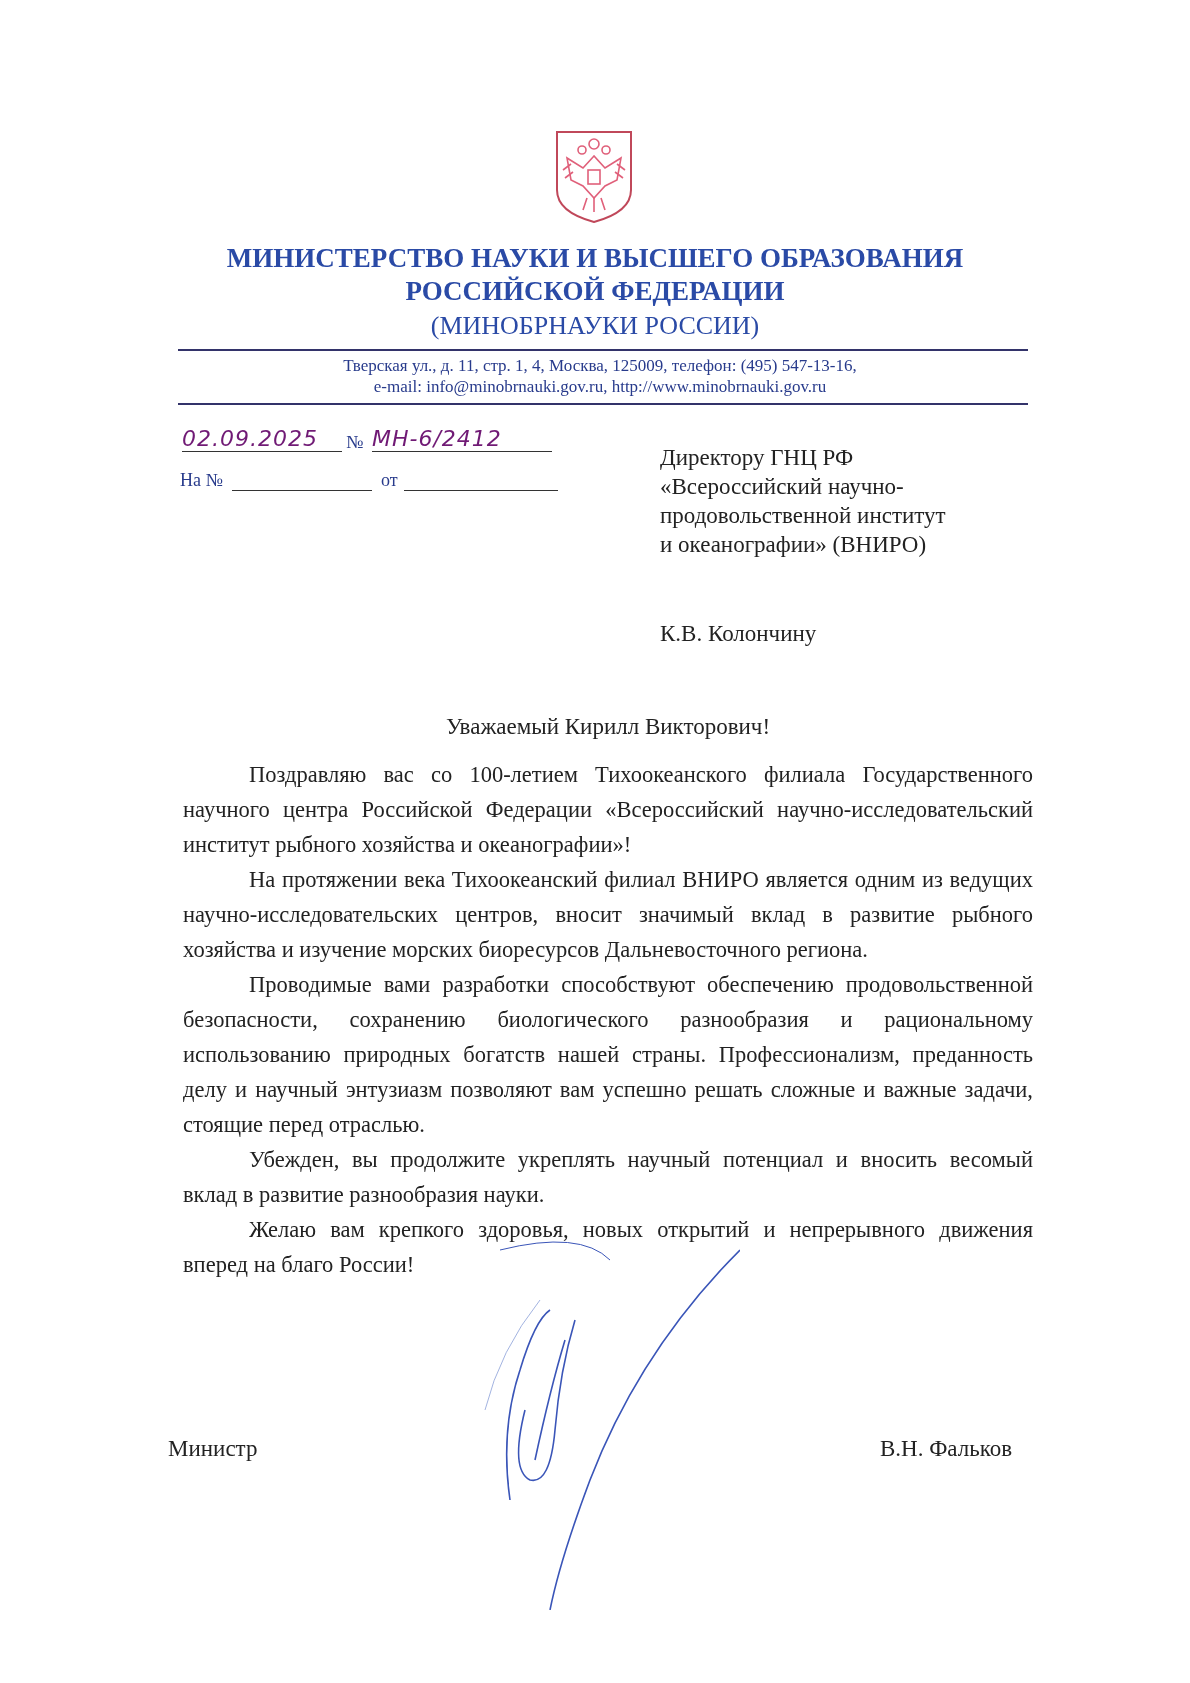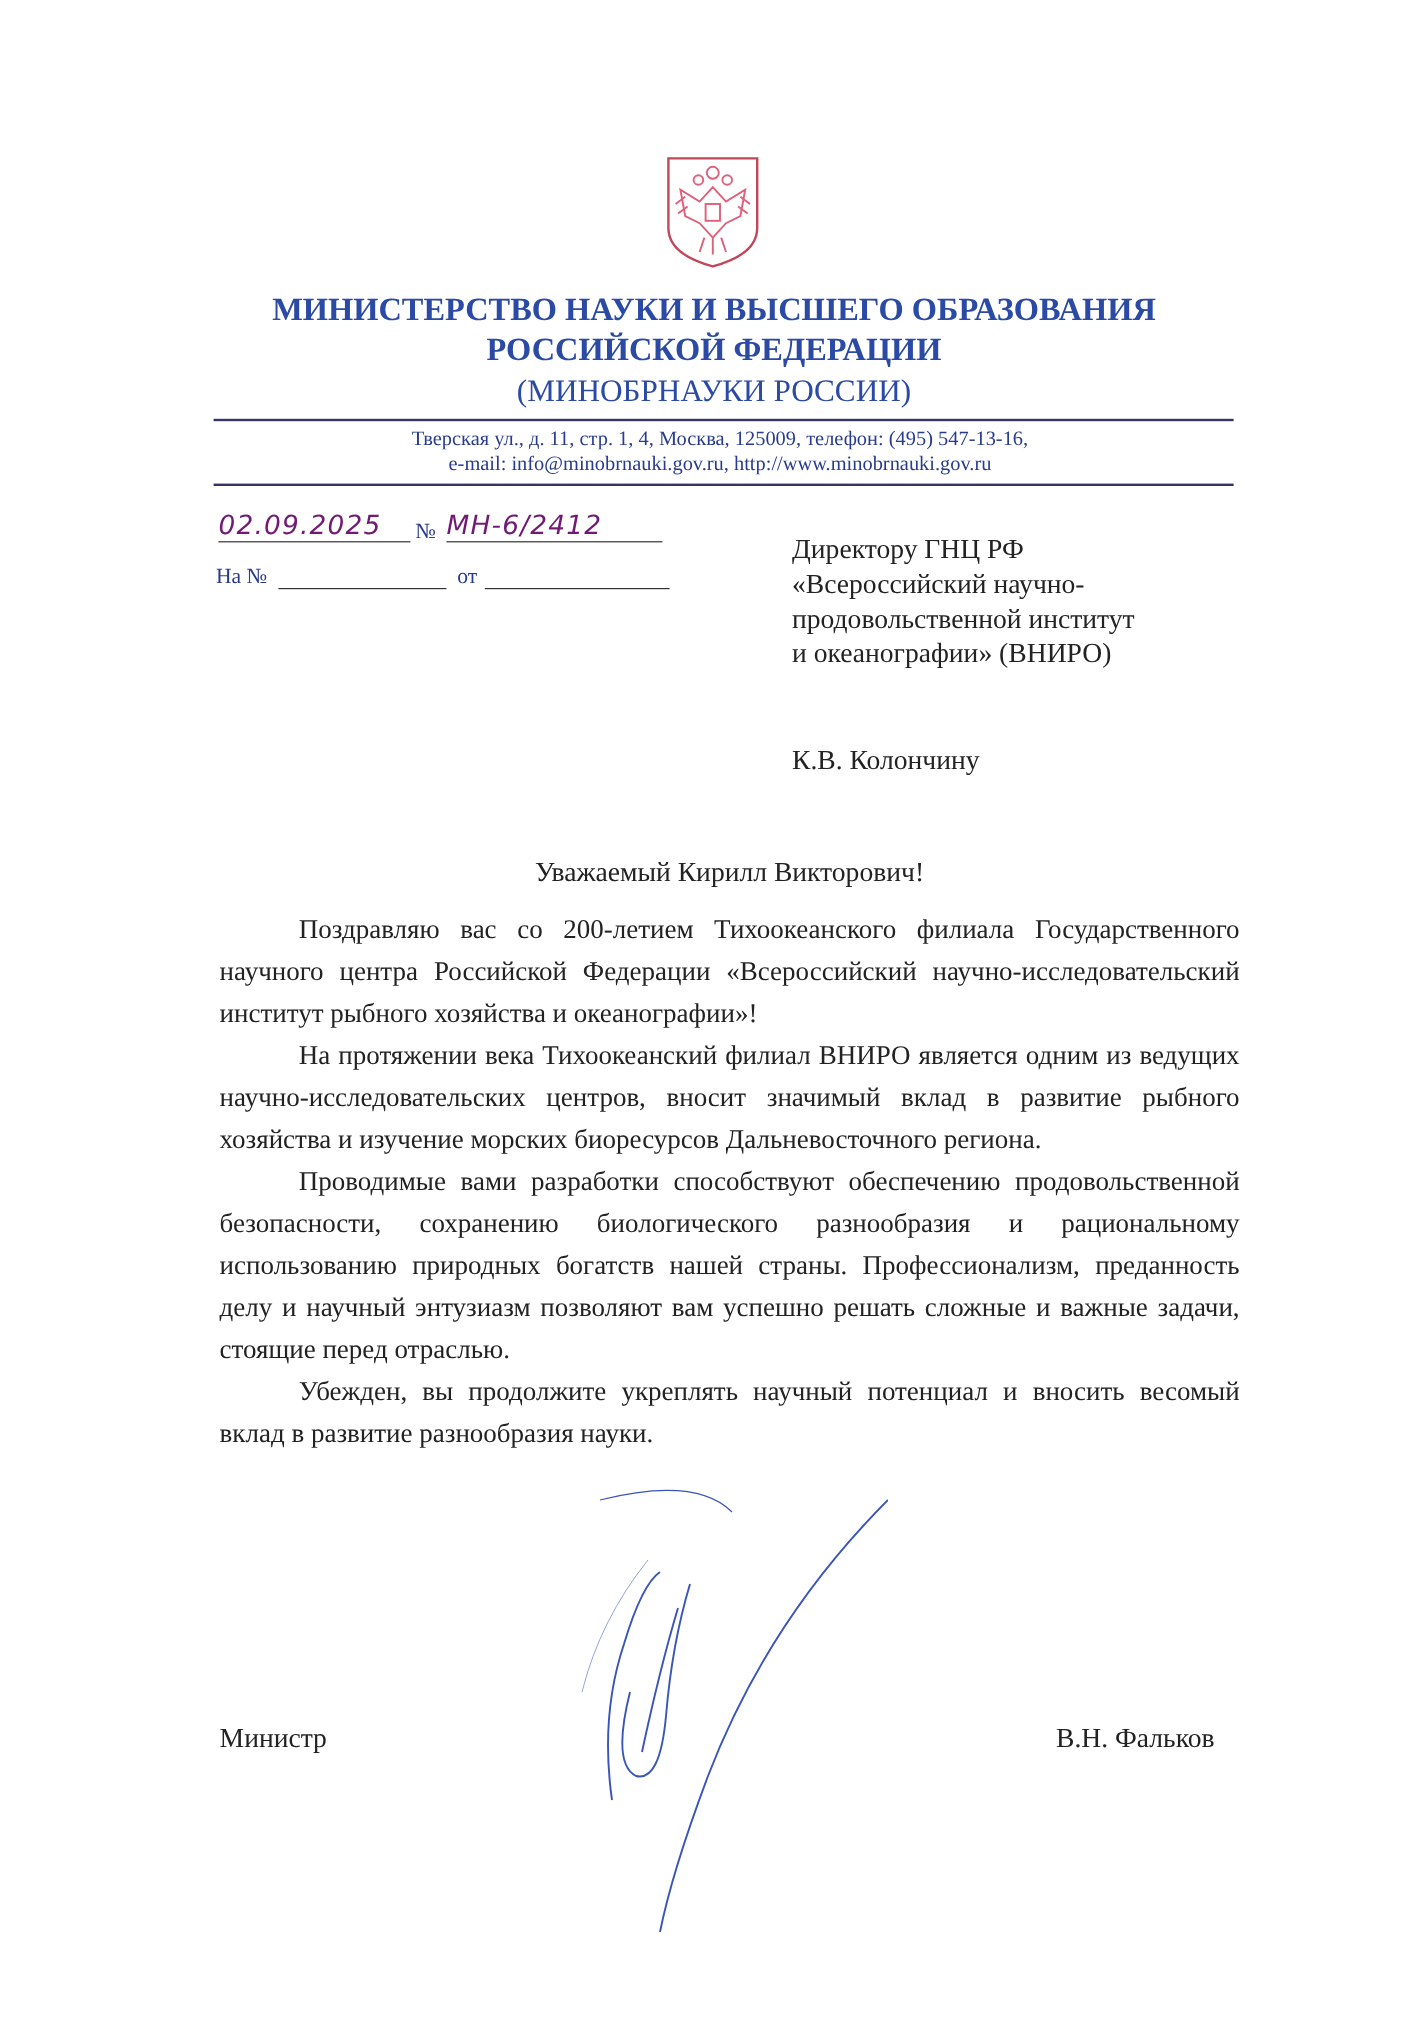--- a/index.html
+++ b/index.html
@@ -21,21 +21,21 @@
   .date-val { left: 182px; top: 426px; width: 160px; border-bottom: 1px solid #333; }
   .num-label { left: 346px; top: 432px; font-size: 18px; color: #283b8c; }
   .num-val { left: 372px; top: 426px; width: 180px; border-bottom: 1px solid #333; }
   .ref { top: 470px; font-size: 18px; color: #283b8c; }
   .ref-line { height: 1px; background: #333; top: 490px; }
   .recip { left: 660px; top: 443px; font-size: 23px; line-height: 29px; color: #222; }
   .recip-name { left: 660px; top: 621px; font-size: 23px; color: #222; }
   .greeting { left: 0; width: 1216px; text-align: center; top: 714px; font-size: 23px; }
   .body { left: 183px; width: 850px; top: 757px; font-size: 22.5px; line-height: 35px; text-align: justify; }
   .body p { margin: 0; text-indent: 66px; }
-  .sign-title { left: 183px; top: 1436px; font-size: 23px; }
+  .sign-title { left: 168px; top: 1436px; font-size: 23px; }
   .sign-name { left: 880px; top: 1436px; font-size: 23px; }
   .signature { left: 440px; top: 1230px; width: 300px; height: 380px; }
 </style>
 </head>
 <body>
 
 <svg class="abs emblem" viewBox="0 0 82 96">
   <path d="M4 4 H78 V62 Q78 84 41 94 Q4 84 4 62 Z" fill="none" stroke="#c0485a" stroke-width="2"></path>
   <g fill="none" stroke="#e0607a" stroke-width="1.6">
     <circle cx="41" cy="16" r="5"></circle>
@@ -69,24 +69,25 @@
 <div class="abs recip">
   <div>Директору ГНЦ РФ</div>
   <div>«Всероссийский научно-</div>
   <div>продовольственной институт</div>
   <div>и океанографии» (ВНИРО)</div>
 </div>
 <div class="abs recip-name">К.В. Колончину</div>
 
 <div class="abs greeting">Уважаемый Кирилл Викторович!</div>
 <div class="abs body">
-  <p>Поздравляю вас со 200-летием Тихоокеанского филиала Государственного научного центра Российской Федерации «Всероссийский научно-исследовательский институт рыбного хозяйства и океанографии»!</p>
+  <p>Поздравляю вас со 100-летием Тихоокеанского филиала Государственного научного центра Российской Федерации «Всероссийский научно-исследовательский институт рыбного хозяйства и океанографии»!</p>
   <p>На протяжении века Тихоокеанский филиал ВНИРО является одним из ведущих научно-исследовательских центров, вносит значимый вклад в развитие рыбного хозяйства и изучение морских биоресурсов Дальневосточного региона.</p>
   <p>Проводимые вами разработки способствуют обеспечению продовольственной безопасности, сохранению биологического разнообразия и рациональному использованию природных богатств нашей страны. Профессионализм, преданность делу и научный энтузиазм позволяют вам успешно решать сложные и важные задачи, стоящие перед отраслью.</p>
   <p>Убежден, вы продолжите укреплять научный потенциал и вносить весомый вклад в развитие разнообразия науки.</p>
+  <p>Желаю вам крепкого здоровья, новых открытий и непрерывного движения вперед на благо России!</p>
 </div>
 
 <svg class="abs signature" viewBox="0 0 300 380">
   <g fill="none" stroke="#3a55b8" stroke-width="1.6">
     <path d="M70 270 Q60 200 80 140 Q95 90 110 80"></path>
     <path d="M85 180 Q70 240 90 250 Q110 255 115 200 Q120 140 135 90"></path>
     <path d="M95 230 Q110 160 125 110"></path>
     <path d="M300 20 Q200 120 150 250 Q120 330 110 380"></path>
     <path d="M45 180 Q60 120 100 70" stroke-width="0.8" stroke="#8aa0d8"></path>
     <path d="M60 20 Q140 0 170 30" stroke-width="1"></path>

